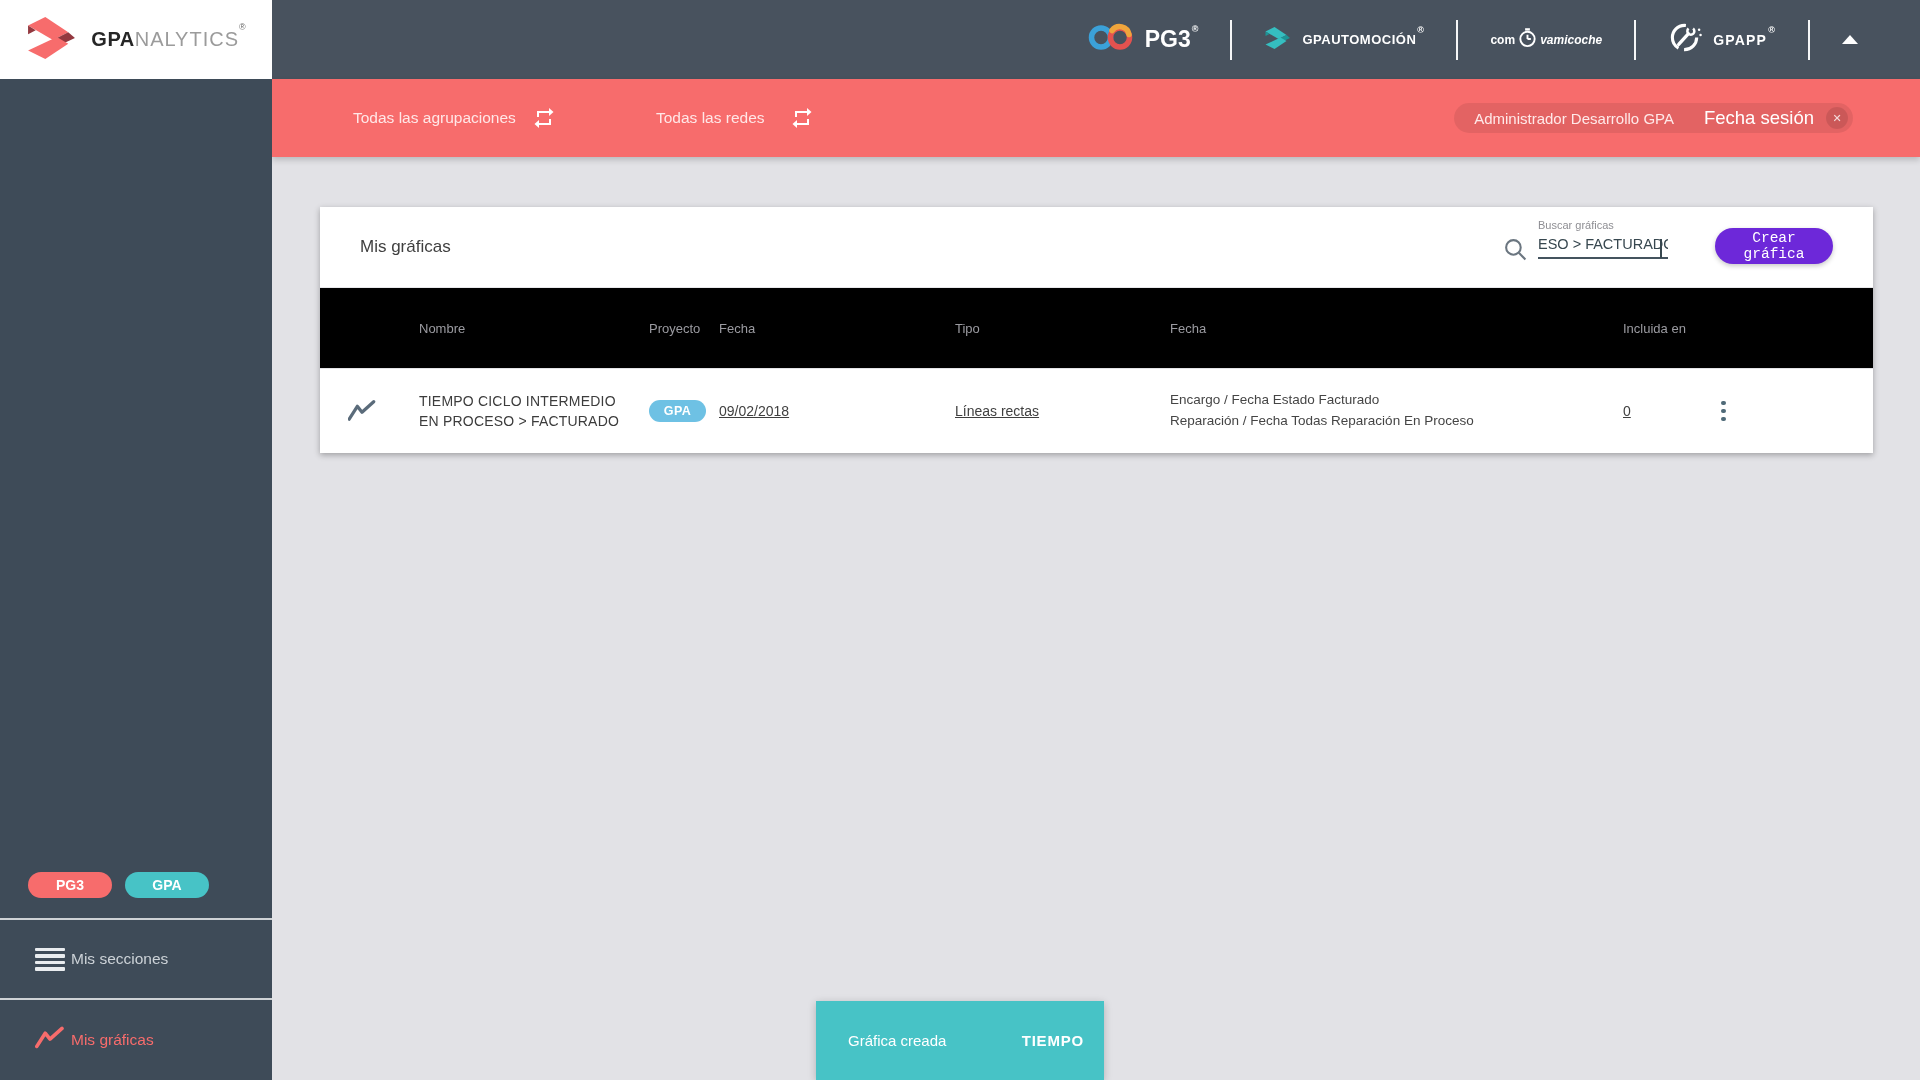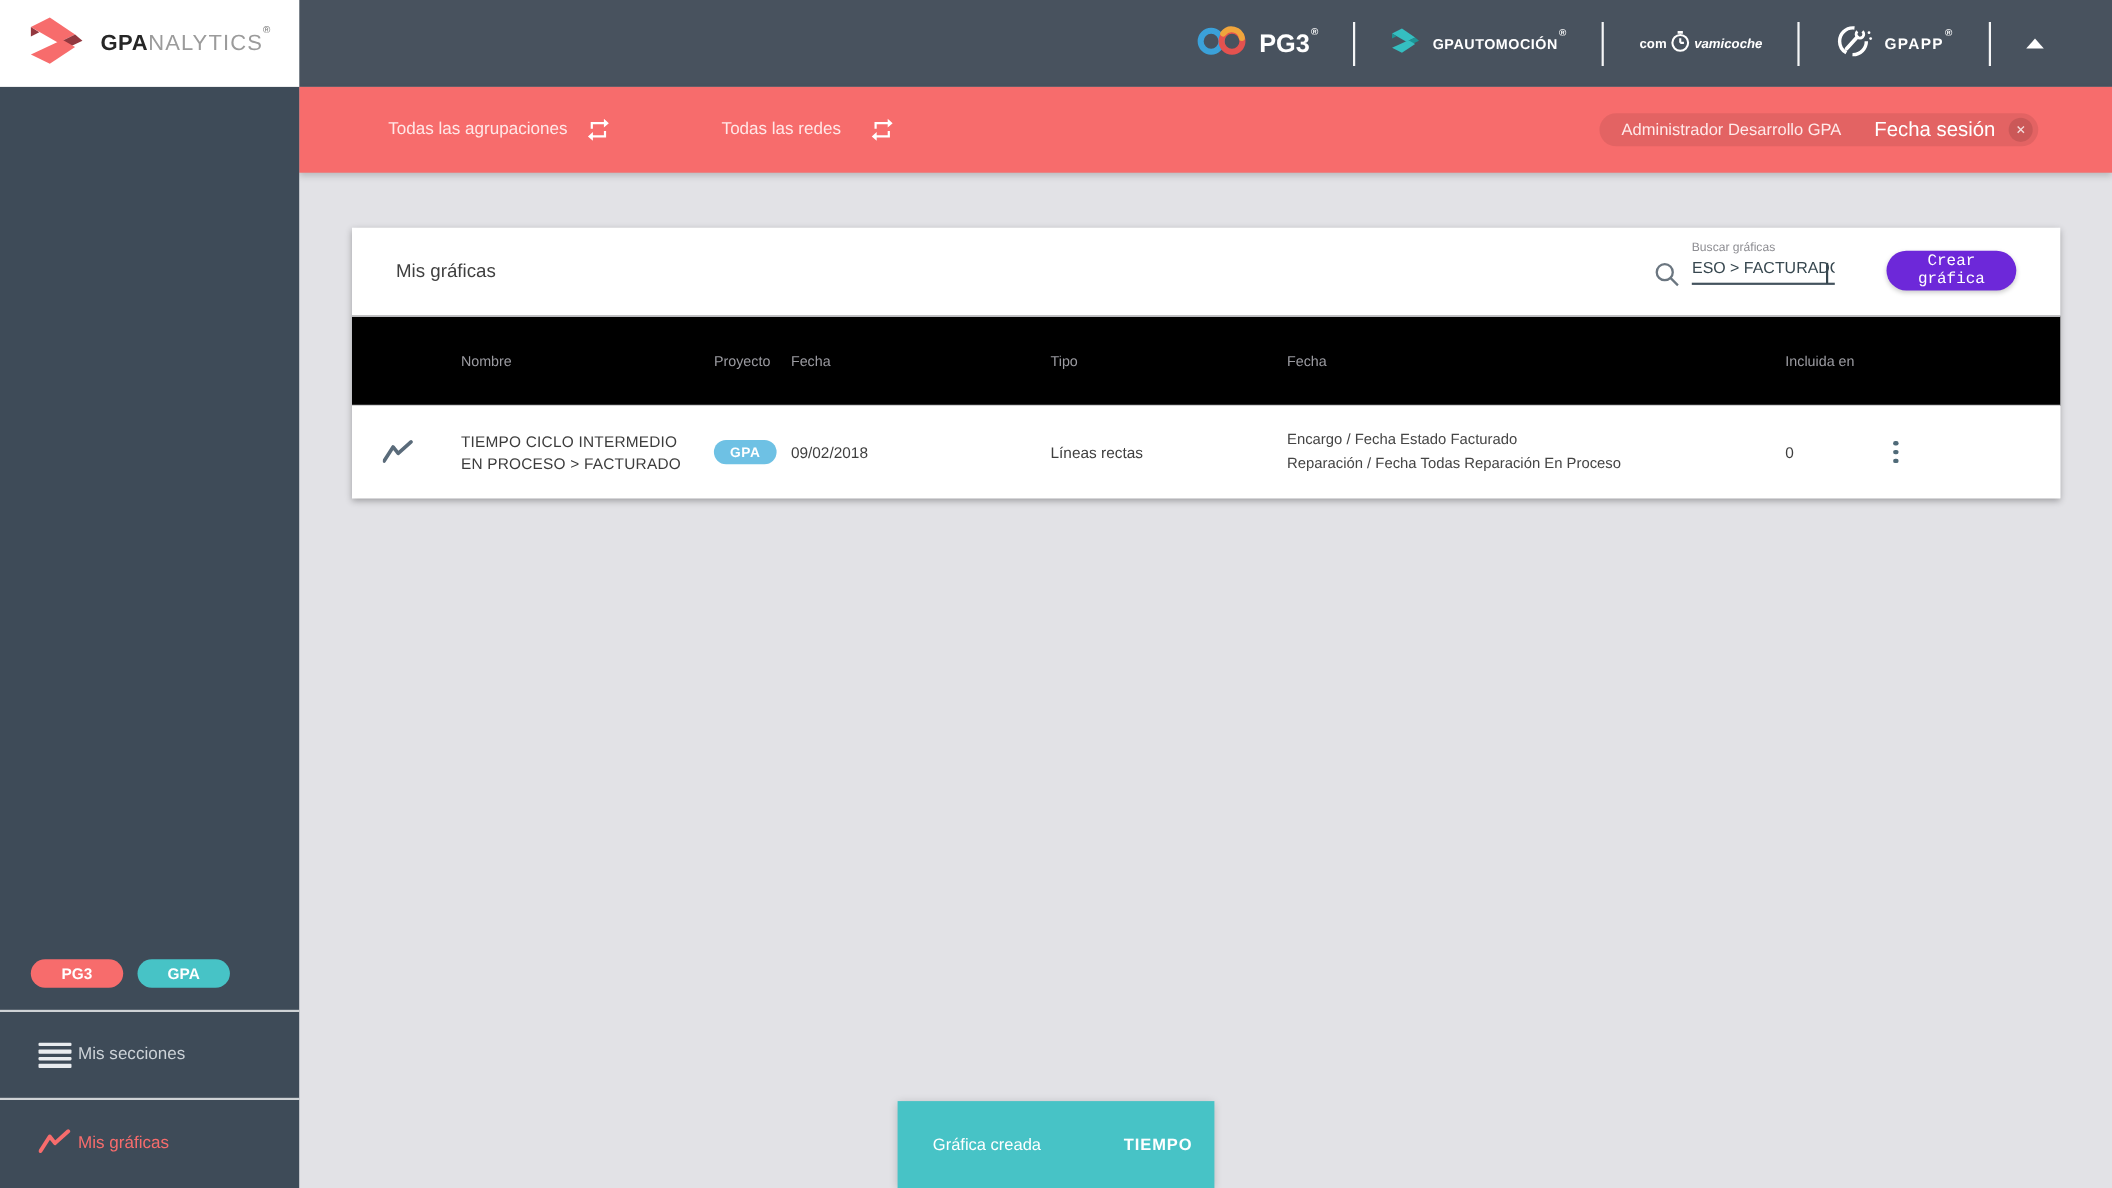--- a/index.html
+++ b/index.html
@@ -57,21 +57,21 @@
   .caret-line{position:absolute;left:122px;top:20px;width:1.5px;height:19px;background:#37474f;}
   .create-btn{position:absolute;right:40px;top:21px;height:36px;width:118px;border-radius:18px;background:#6d28d9;color:#fff;font-size:14.5px;display:flex;align-items:center;justify-content:center;border:none;cursor:pointer;box-shadow:0 2px 5px rgba(0,0,0,0.22);font-family:Liberation Mono, monospace;}
 
   .grid-row{display:grid;grid-template-columns:99px 230px 70px 236px 215px 453px 94px 1fr;align-items:center;}
   .thead{height:80px;background:#000000;border-top:1px solid #e8e8eb;border-bottom:1px solid #e3e3e6;}
   .thead .hcell{font-size:13px;color:#9b9ba1;}
   .trow{height:84px;background:#fff;cursor:pointer;}
   .trend-cell{padding-left:28px;display:flex;align-items:center;}
   .name-cell{font-size:14px;color:#3c3c3c;line-height:1.45;padding-right:14px;letter-spacing:0.2px;}
   .badge-blue{height:22px;width:57px;border-radius:12px;background:#6ec1e4;color:#fff;font-size:12.5px;font-weight:bold;letter-spacing:0.5px;display:flex;align-items:center;justify-content:center;}
-  .date-cell,.type-cell,.incl-cell{font-size:14px;color:#3f3f3f;}
+  .date-cell,.type-cell,.incl-cell{font-size:14px;color:#3f3f3f;text-decoration:underline;}
   .datos-cell{font-size:13.5px;color:#454545;line-height:1.55;}
   .kebab{display:flex;flex-direction:column;gap:3.5px;width:14px;align-items:flex-start;cursor:pointer;padding:6px 4px;}
   .kebab i{width:4.5px;height:4.5px;border-radius:50%;background:#4f6a78;display:block;}
 
   
   #toast{position:absolute;left:816px;top:1001px;width:288px;height:79px;background:#47c3c6;display:flex;align-items:center;justify-content:space-between;padding:0 14px 0 32px;box-sizing:border-box;box-shadow:0 2px 8px rgba(0,0,0,0.22);}
   .toast-msg{font-size:15px;color:#ffffff;}
   .toast-action{font-size:15px;font-weight:bold;color:#ffffff;letter-spacing:0.8px;cursor:pointer;background:none;border:none;font-family:"Liberation Sans",sans-serif;}
 </style>
 </head>

